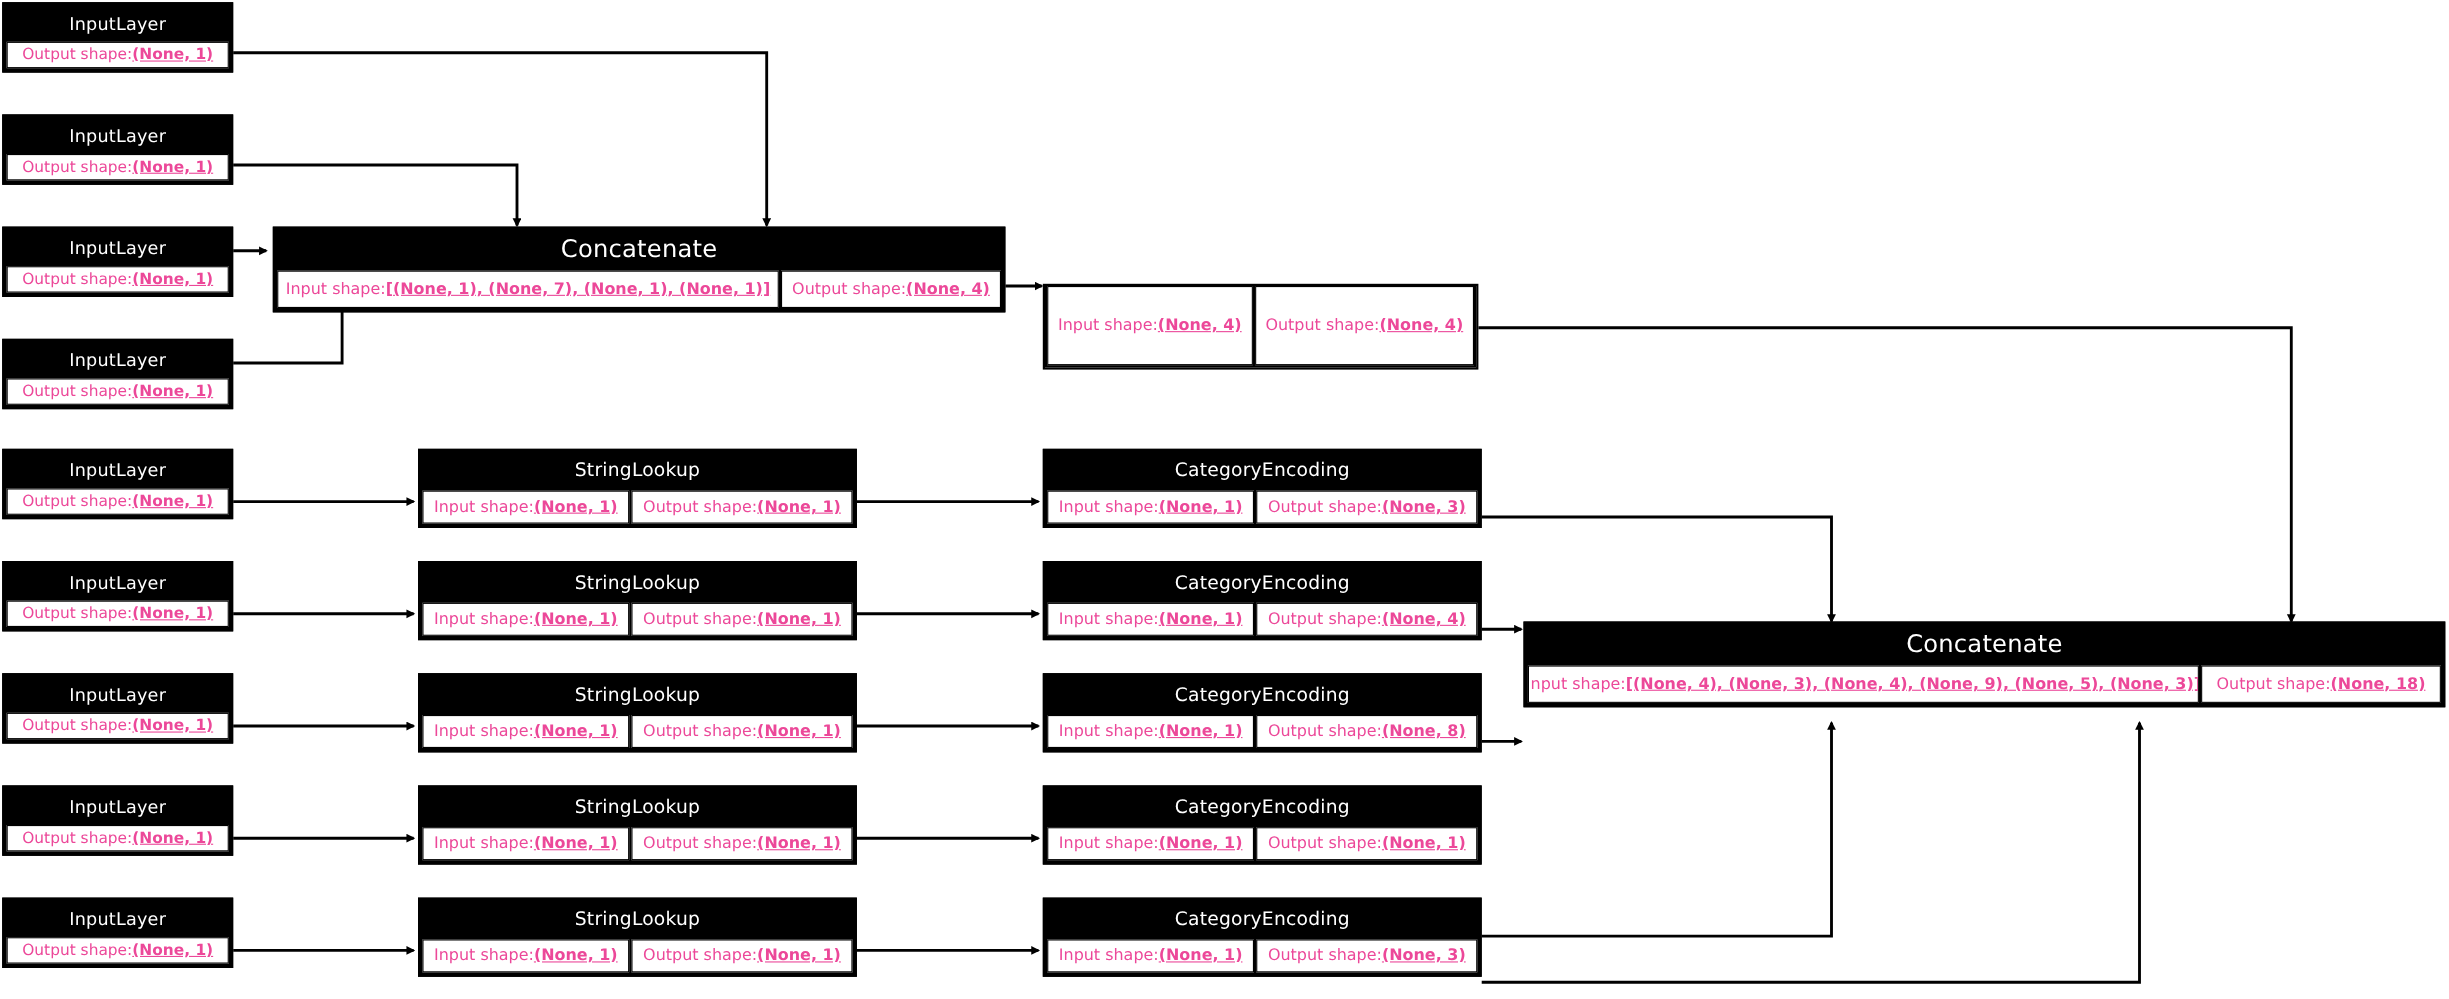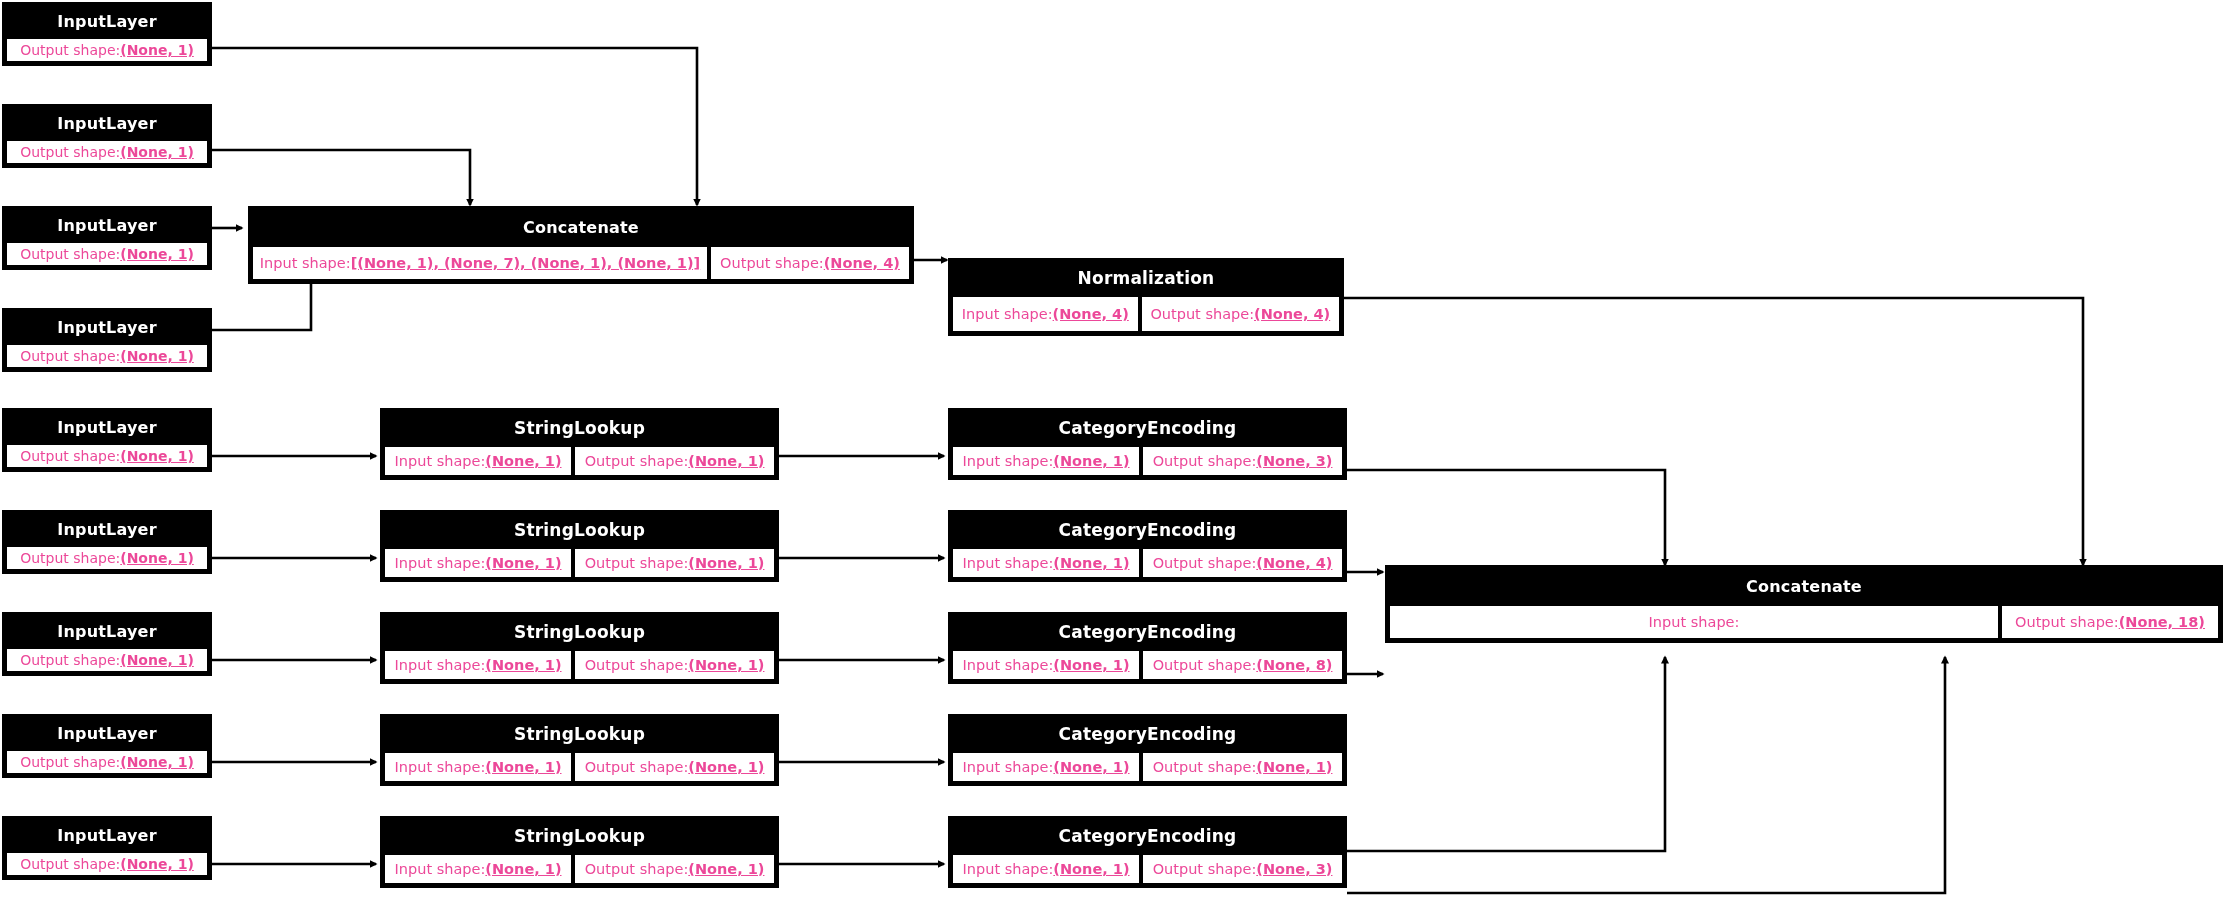--- a/index.html
+++ b/index.html
@@ -21,21 +21,21 @@
     position: absolute;
     box-sizing: border-box;
     border: 2px solid #000000;
     background: #000000;
     display: flex;
     flex-direction: column;
   }
   .node .title {
     color: #ffffff;
     background: #000000;
-    font-weight: bold;
+    font-weight: normal;
     text-align: center;
     display: flex;
     align-items: center;
     justify-content: center;
     letter-spacing: .2px;
   }
   .node .shapes {
     display: flex;
     flex-direction: row;
     background: #000000;
@@ -60,21 +60,21 @@
   .node .cell:last-child { margin-right: 0; }
   .node .cell b { font-weight: bold; text-decoration: underline; }
 
   
   .sz-sm .title   { font-size: 16px; height: 34px; }
   .sz-sm .cell    { font-size: 14px; }
 
   .sz-md .title   { font-size: 17px; height: 36px; }
   .sz-md .cell    { font-size: 14.5px; }
 
-  .sz-lg .title   { font-size: 16px; height: 38px; }
+  .sz-lg .title   { font-size: 22px; height: 38px; }
   .sz-lg .cell    { font-size: 14.5px; }
 
   
   #edges {
     position: absolute;
     left: 0; top: 0;
     width: 2226px;
     height: 908px;
     pointer-events: none;
   }
@@ -172,21 +172,20 @@
           <b>[(None, 1), (None, 7), (None, 1), (None, 1)]</b>
         </div>
       <div class="cell">
           <span>Output shape: </span>
           <b>(None, 4)</b>
         </div>
     </div>
   </div>
 
   <div class="node sz-md" style="left:948px; top:258px; width:396px; height:78px;">
-    <div class="title">Normalization</div>
     <div class="shapes">
       <div class="cell">
           <span>Input shape: </span>
           <b>(None, 4)</b>
         </div>
       <div class="cell">
           <span>Output shape: </span>
           <b>(None, 4)</b>
         </div>
     </div>
@@ -368,20 +367,21 @@
           <b>(None, 3)</b>
         </div>
     </div>
   </div>
 
   <div class="node sz-lg" style="left:1385px; top:565px; width:838px; height:78px;">
     <div class="title">Concatenate</div>
     <div class="shapes">
       <div class="cell" style="flex:0 0 610px;">
           <span>Input shape: </span>
+          <b>[(None, 4), (None, 3), (None, 4), (None, 9), (None, 5), (None, 3)]</b>
         </div>
       <div class="cell">
           <span>Output shape: </span>
           <b>(None, 18)</b>
         </div>
     </div>
   </div>
 
 </div>
 

